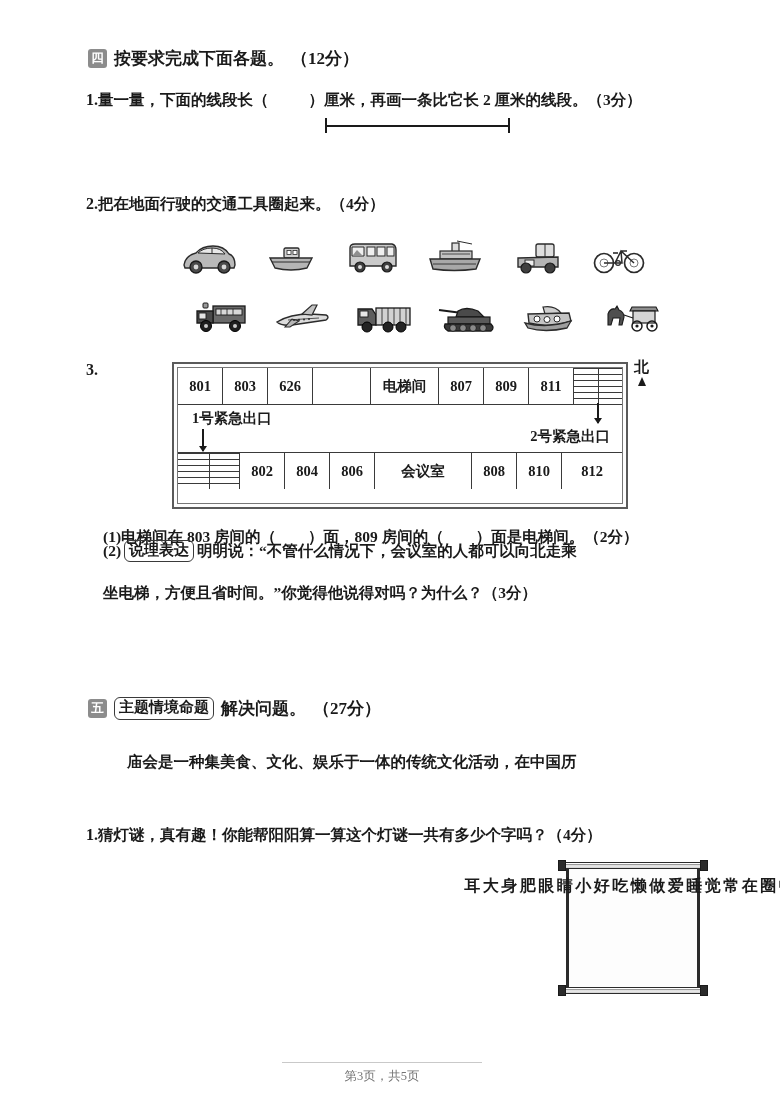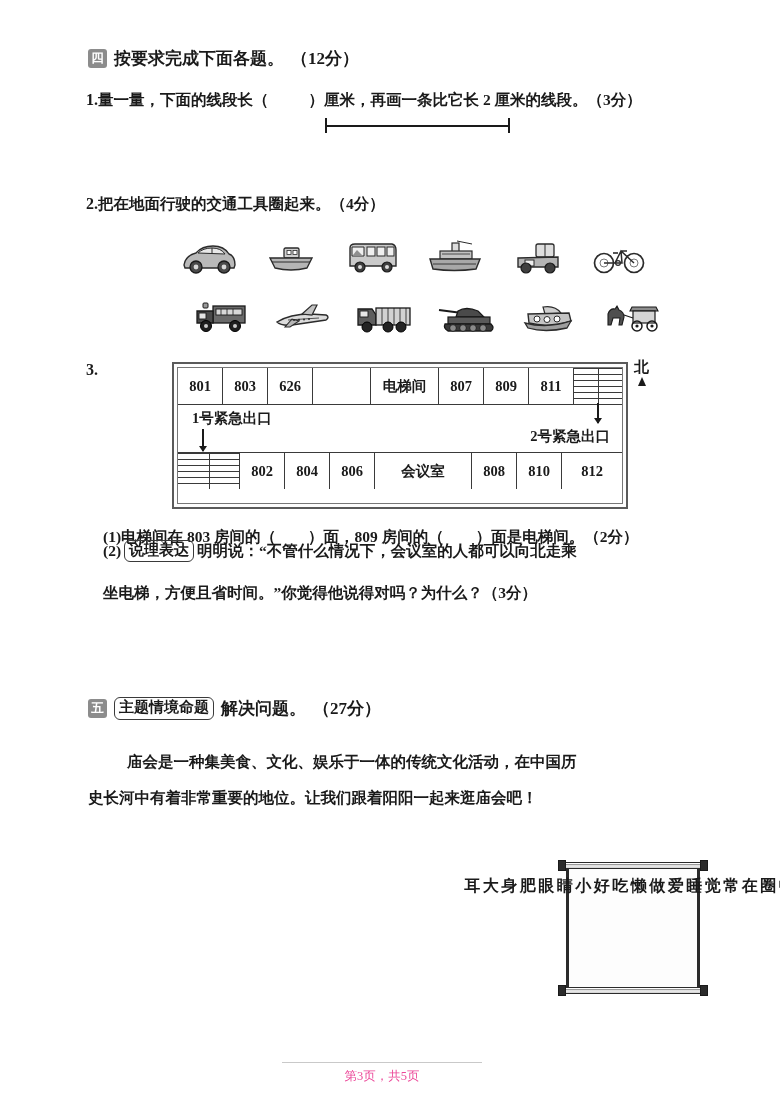--- a/index.html
+++ b/index.html
@@ -178,21 +178,21 @@
     line-height:25px;
     white-space:nowrap;
   }
 
   
   .footer {
     position:absolute;
     left:0; right:16px;
     text-align:center;
     font-size:12.5px;
-    color:#ec4899;
+    color:#737373;
   }
   .footer .rule {
     height:1px; background:#c9c9c9; margin:0 auto 5px auto; width:200px;
   }
 </style>
 </head>
 <body>
 
 <div class="page">
 
@@ -440,22 +440,24 @@
   </div>
 
   <div class="sec-head" style="left:88px; top:697px;">
     <span class="sec-num">五</span>
     <span class="tagbox">主题情境命题</span>
     <span>解决问题。</span>
     <span>（27分）</span>
   </div>
 
   <div class="para" style="left:127px; top:745px;">庙会是一种集美食、文化、娱乐于一体的传统文化活动，在中国历</div>
-  <div class="para" style="left:88px; top:781px;">史长河中有着非常重要的地位。让我们跟着阳阳一起来逛庙会吧！</div>
-
+
+  <div class="q" style="left:86px; top:823px;">
+    <b>1.</b><span class="qbody">猜灯谜，真有趣！你能帮阳阳算一算这个灯谜一共有多少个字吗？</span><span class="qbody">（4分）</span>
+  </div>
 
   <div class="scroll" style="left:558px; top:862px; width:150px; height:132px;">
     <div class="rod top"></div>
     <div class="knob" style="left:0; top:-2px;"></div>
     <div class="knob" style="right:0; top:-2px;"></div>
     <div class="body">
       <div class="riddle-line">耳大身肥眼睛小</div>
       <div class="riddle-line">好吃懒做爱睡觉</div>
       <div class="riddle-line">常在圈中叫</div>
     </div>

